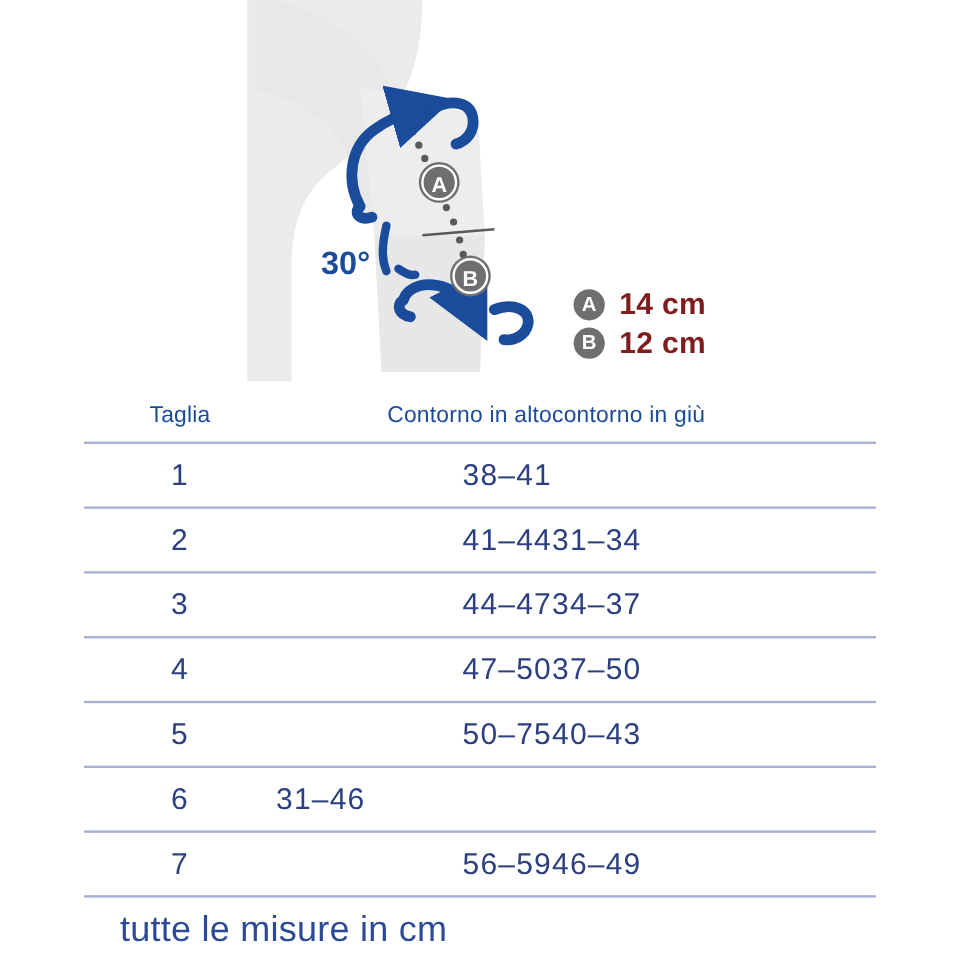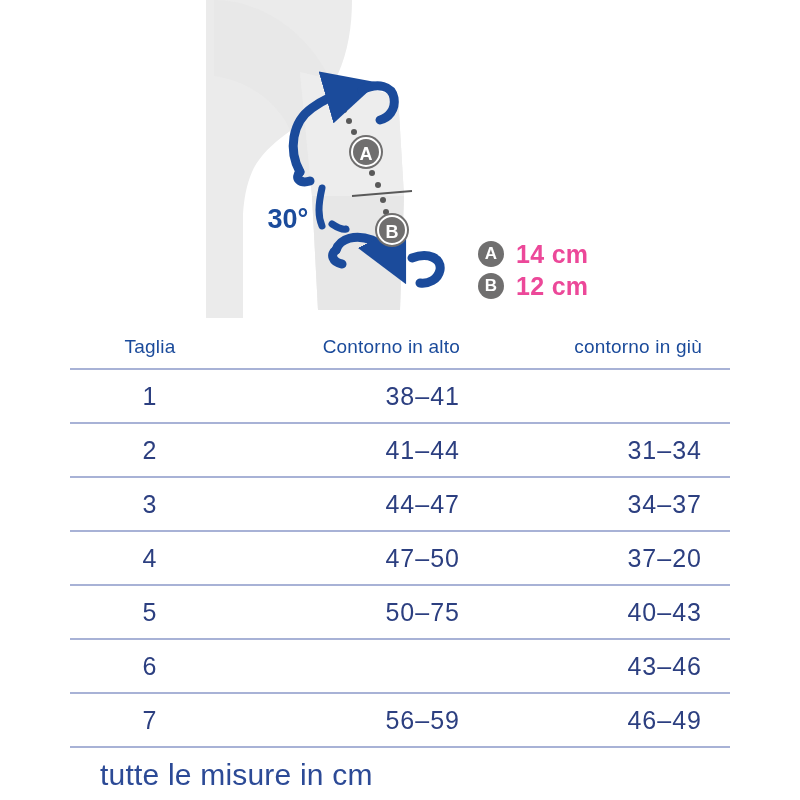--- a/index.html
+++ b/index.html
@@ -52,21 +52,21 @@
     font-weight: bold;
     line-height: 26px;
     text-align: center;
     flex: 0 0 auto;
     font-family: "Liberation Sans", sans-serif;
   }
   .legend-value {
     margin-left: 12px;
     font-size: 25px;
     font-weight: bold;
-    color: #ec4899;
+    color: #7f1d1d;
     letter-spacing: 0.3px;
     white-space: nowrap;
   }
 
   
   #size-table {
     position: absolute;
     left: 70px;
     top: 326px;
     width: 660px;
@@ -93,21 +93,21 @@
   .col-size {
     flex: 0 0 160px;
     text-align: center;
   }
   .col-top {
     flex: 0 0 230px;
     text-align: right;
   }
   .col-bottom {
     flex: 1 1 auto;
-    text-align: right;
+    text-align: left;
     padding-right: 28px;
   }
   .th {
     font-size: 19px;
     color: #1b4b9b;
     font-weight: normal;
     letter-spacing: 0.2px;
   }
   .td {
     font-size: 25px;
@@ -230,32 +230,32 @@
 
   <div class="table-row">
     <div class="col-size td">3</div>
     <div class="col-top td">44–47</div>
     <div class="col-bottom td">34–37</div>
   </div>
 
   <div class="table-row">
     <div class="col-size td">4</div>
     <div class="col-top td">47–50</div>
-    <div class="col-bottom td">37–20</div>
+    <div class="col-bottom td">37–50</div>
   </div>
 
   <div class="table-row">
     <div class="col-size td">5</div>
     <div class="col-top td">50–75</div>
     <div class="col-bottom td">40–43</div>
   </div>
 
   <div class="table-row">
     <div class="col-size td">6</div>
-    <div class="col-bottom td">43–46</div>
+    <div class="col-bottom td">31–46</div>
   </div>
 
   <div class="table-row">
     <div class="col-size td">7</div>
     <div class="col-top td">56–59</div>
     <div class="col-bottom td">46–49</div>
   </div>
 
   <div class="table-foot">
     <div class="foot-note">tutte le misure in cm</div>

